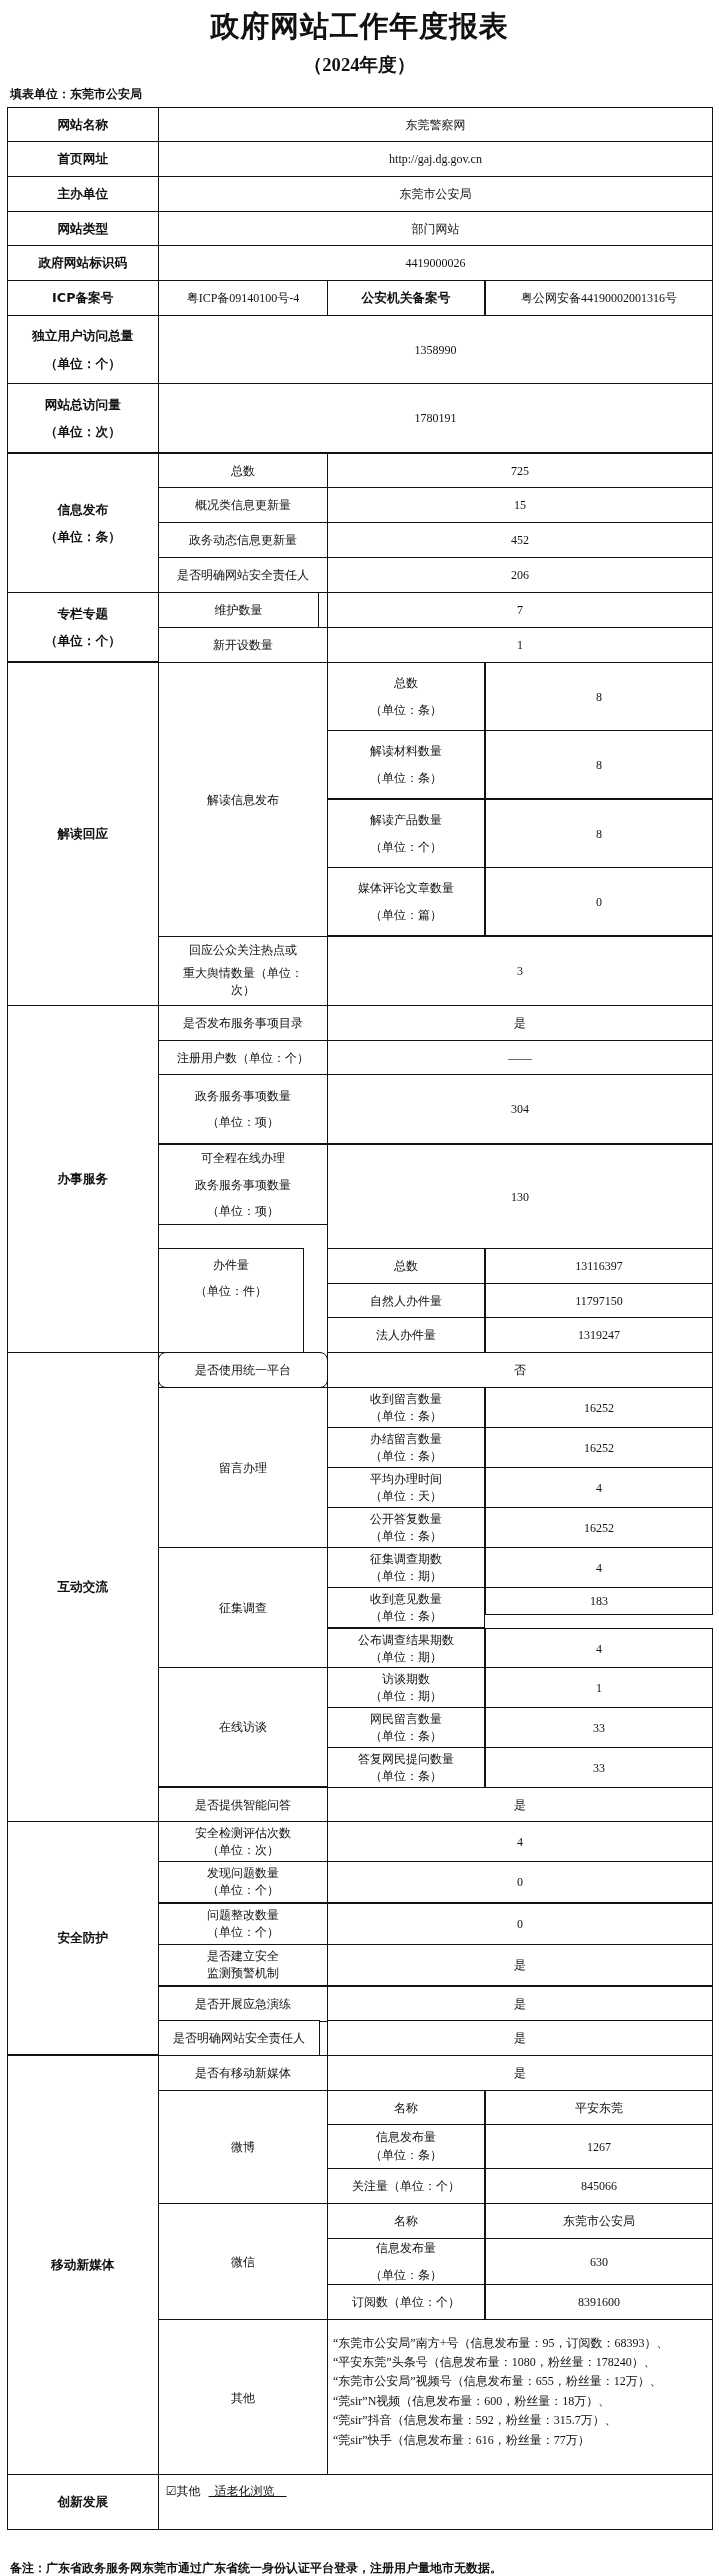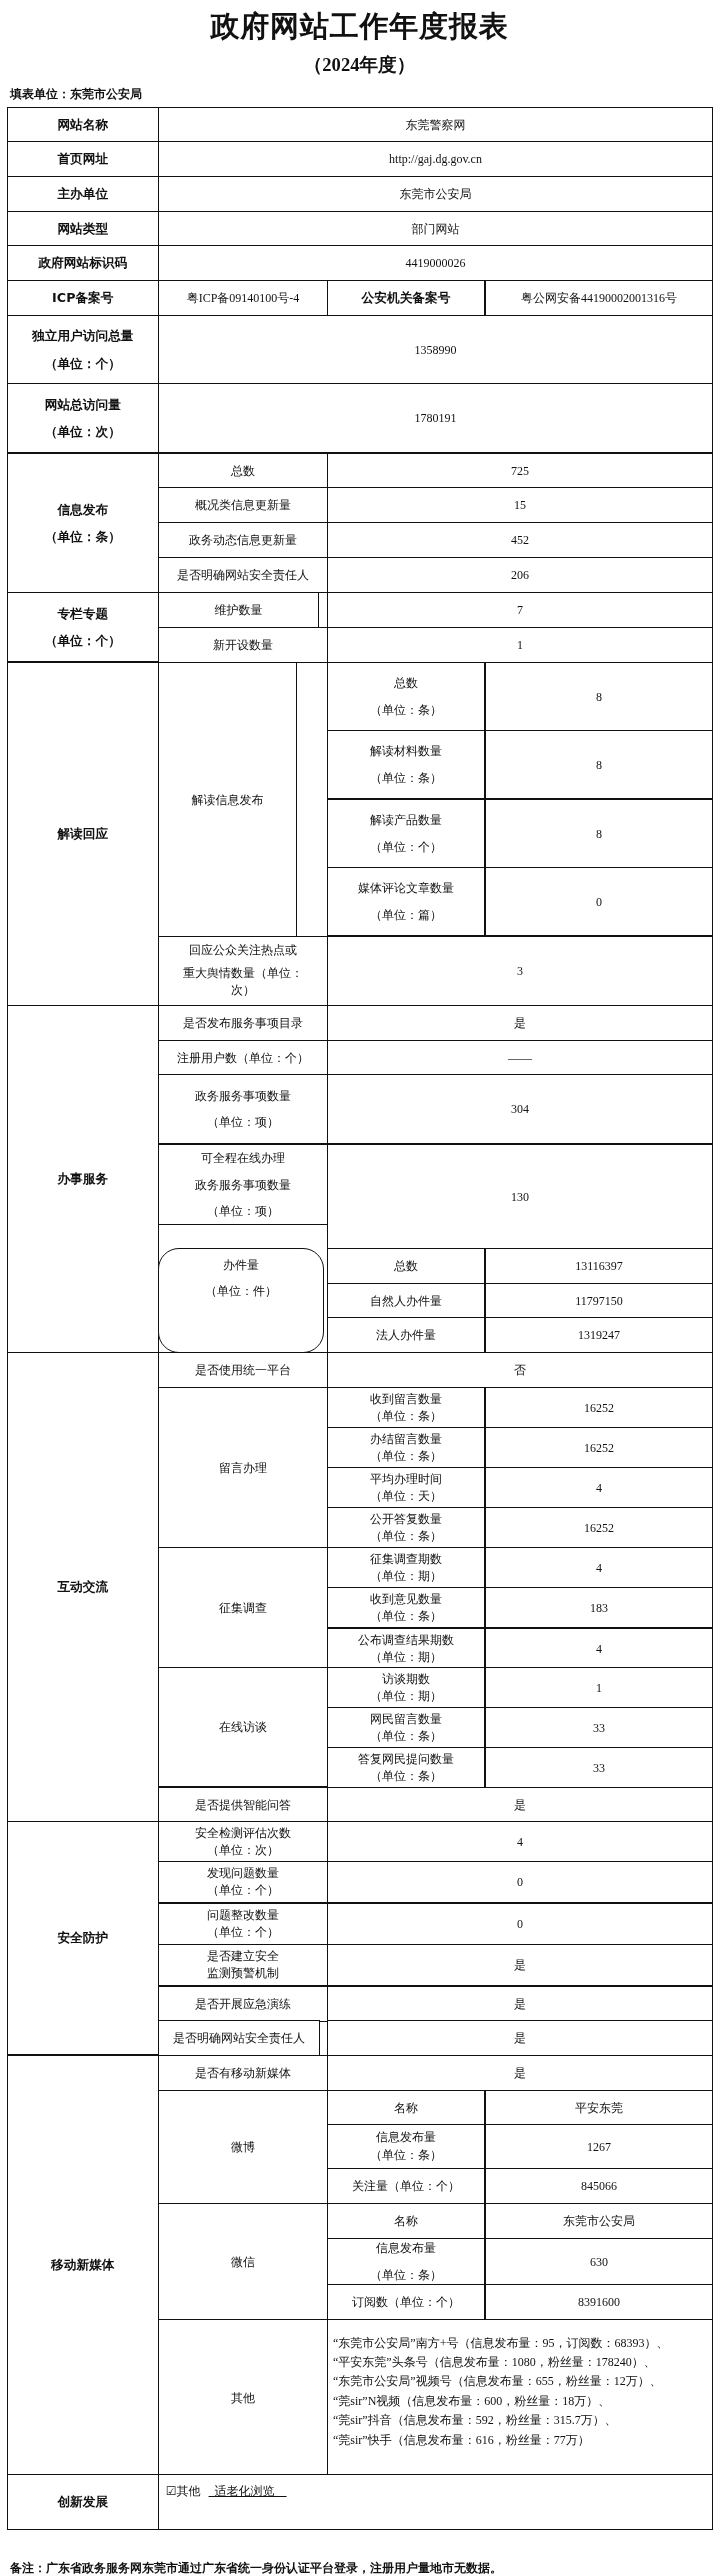--- a/index.html
+++ b/index.html
@@ -73,21 +73,21 @@
 <div class="cell hdr-lg stack tall" style="left:6.8px;top:592px;width:152px;height:70px;">
   <span>专栏专题</span>
     <span>（单位：个）</span>
 </div>
 <div class="cell" style="left:158px;top:592px;width:161px;height:36px;">维护数量</div>
 <div class="cell" style="left:327px;top:592px;width:386px;height:36px;">7</div>
 <div class="cell" style="left:158px;top:627px;width:170px;height:36px;">新开设数量</div>
 <div class="cell" style="left:327px;top:627px;width:386px;height:36px;">1</div>
 
 <div class="cell hdr-lg" style="left:6.8px;top:662px;width:152px;height:344px;">解读回应</div>
-<div class="cell" style="left:158px;top:662px;width:139px;height:275px;">解读信息发布</div>
+<div class="cell" style="left:158px;top:662px;width:170px;height:275px;">解读信息发布</div>
 
 <div class="cell stack tall" style="left:327px;top:662px;width:158px;height:69px;">
     <span>总数</span>
     <span>（单位：条）</span>
   </div>
 <div class="cell" style="left:485px;top:662px;width:228px;height:69px;">8</div>
 <div class="cell stack tall" style="left:327px;top:730px;width:158px;height:69px;">
     <span>解读材料数量</span>
     <span>（单位：条）</span>
   </div>
@@ -120,33 +120,33 @@
     <span>（单位：项）</span>
   </div>
 <div class="cell" style="left:327px;top:1074px;width:386px;height:70px;">304</div>
 <div class="cell stack tall" style="left:158px;top:1144px;width:170px;height:81px;">
     <span>可全程在线办理</span>
     <span>政务服务事项数量</span>
     <span>（单位：项）</span>
   </div>
 <div class="cell" style="left:327px;top:1144px;width:386px;height:105px;">130</div>
 
-<div class="cell stack tall" style="left:158px;top:1248px;width:166px;height:105px;justify-content:flex-start;padding-top:6.8px;border-radius:21px;">
+<div class="cell stack tall" style="left:158px;top:1248px;width:146px;height:105px;justify-content:flex-start;padding-top:6.8px;">
     <span>办件量</span>
     <span>（单位：件）</span>
   </div>
 <div class="cell" style="left:327px;top:1248px;width:158px;height:36px;">总数</div>
 <div class="cell" style="left:485px;top:1248px;width:228px;height:36px;">13116397</div>
 <div class="cell" style="left:327px;top:1283px;width:158px;height:36px;">自然人办件量</div>
 <div class="cell" style="left:485px;top:1283px;width:228px;height:36px;">11797150</div>
 <div class="cell" style="left:327px;top:1317px;width:158px;height:36px;">法人办件量</div>
 <div class="cell" style="left:485px;top:1317px;width:228px;height:36px;">1319247</div>
 
 <div class="cell hdr-lg" style="left:6.8px;top:1352px;width:152px;height:470px;">互动交流</div>
-<div class="cell" style="left:158px;top:1352px;width:170px;height:36px;">是否使用统一平台</div>
+<div class="cell" style="left:158px;top:1352px;width:170px;height:36px;border-radius:8px;">是否使用统一平台</div>
 <div class="cell" style="left:327px;top:1352px;width:386px;height:36px;">否</div>
 
 <div class="cell" style="left:158px;top:1387px;width:170px;height:161px;">留言办理</div>
 <div class="cell stack" style="left:327px;top:1387px;width:158px;height:41px;line-height:1.4;">
     <span>收到留言数量</span>
     <span>（单位：条）</span>
   </div>
 <div class="cell" style="left:485px;top:1387px;width:228px;height:41px;">16252</div>
 <div class="cell stack" style="left:327px;top:1427px;width:158px;height:41px;line-height:1.4;">
     <span>办结留言数量</span>
@@ -167,21 +167,21 @@
 <div class="cell" style="left:158px;top:1547px;width:170px;height:121px;">征集调查</div>
 <div class="cell stack" style="left:327px;top:1547px;width:158px;height:41px;line-height:1.4;">
     <span>征集调查期数</span>
     <span>（单位：期）</span>
   </div>
 <div class="cell" style="left:485px;top:1547px;width:228px;height:41px;">4</div>
 <div class="cell stack" style="left:327px;top:1587px;width:158px;height:41px;line-height:1.4;">
     <span>收到意见数量</span>
     <span>（单位：条）</span>
   </div>
-<div class="cell" style="left:485px;top:1587px;width:228px;height:41px;">183</div>
+<div class="cell" style="left:485px;top:1587px;width:228px;height:28px;">183</div>
 <div class="cell stack" style="left:327px;top:1628px;width:158px;height:41px;line-height:1.4;">
     <span>公布调查结果期数</span>
     <span>（单位：期）</span>
   </div>
 <div class="cell" style="left:485px;top:1628px;width:228px;height:41px;">4</div>
 
 <div class="cell" style="left:158px;top:1667px;width:170px;height:120px;">在线访谈</div>
 <div class="cell stack" style="left:327px;top:1667px;width:158px;height:41px;line-height:1.4;">
     <span>访谈期数</span>
     <span>（单位：期）</span>

